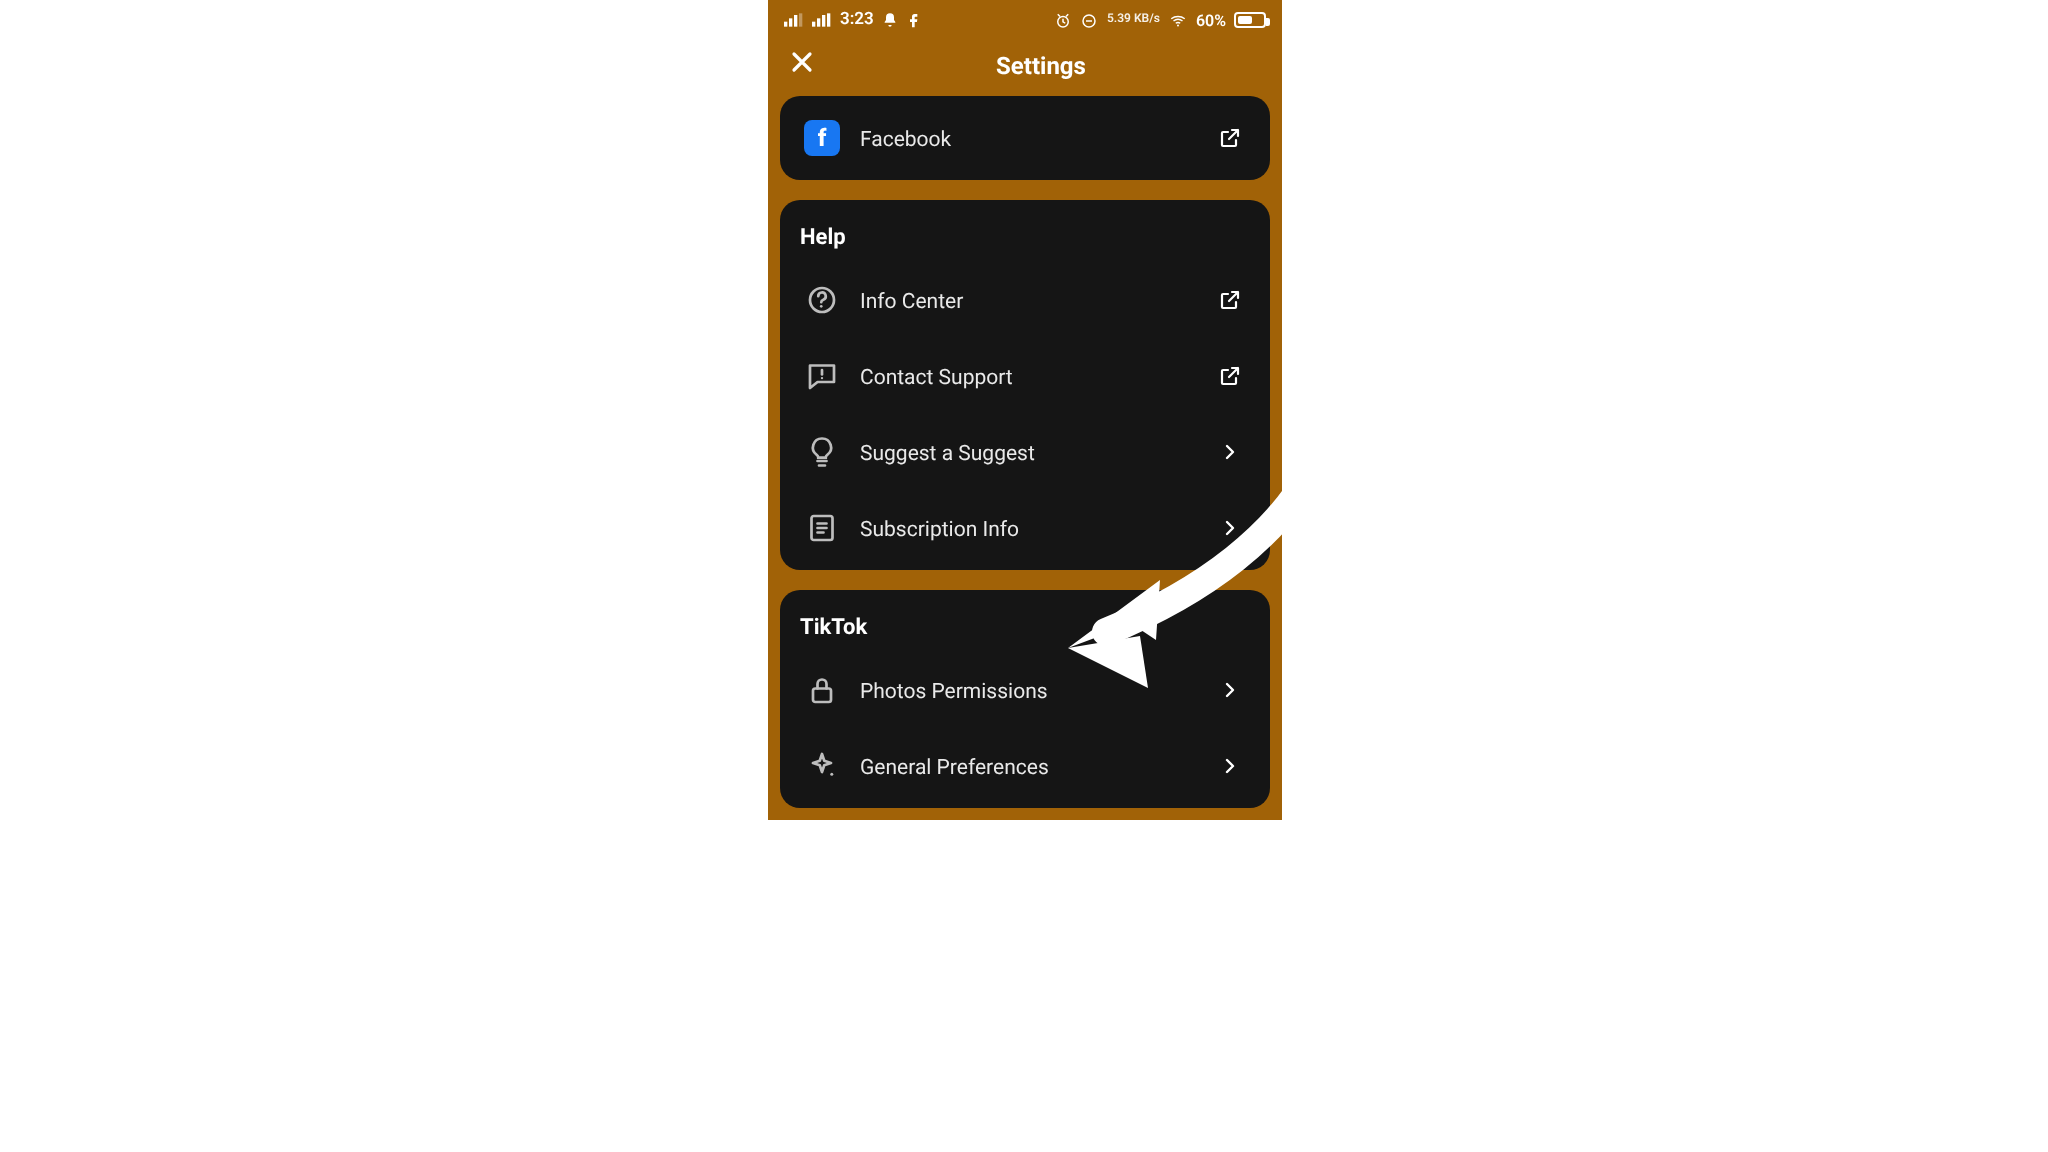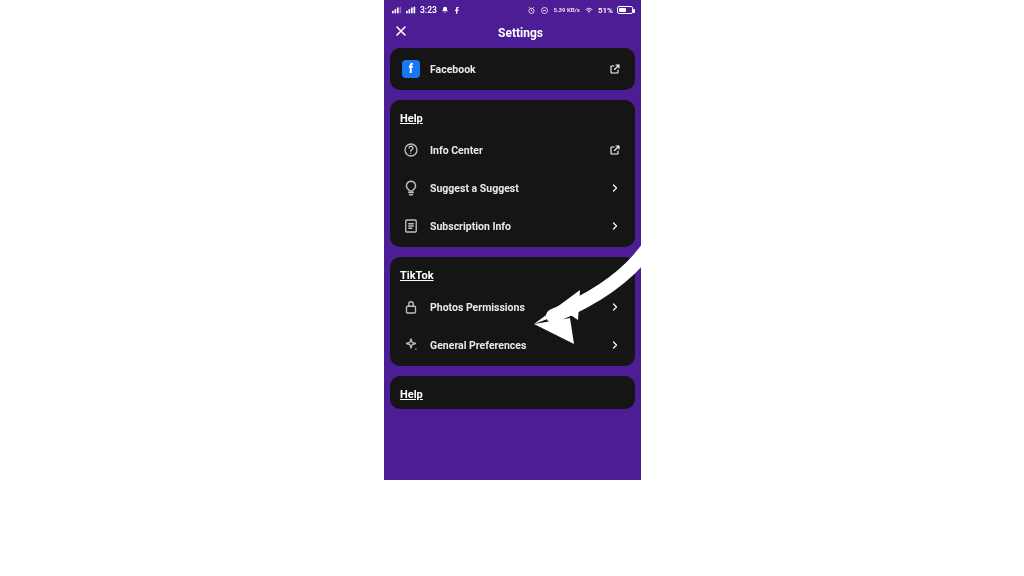--- a/index.html
+++ b/index.html
@@ -3,22 +3,22 @@
 <meta charset="utf-8">
 <style>
   * { box-sizing: border-box; margin: 0; padding: 0; }
   html, body { width: 1024px; height: 576px; background: #fff; font-family: -apple-system, BlinkMacSystemFont, "Segoe UI", Roboto, Helvetica, Arial, sans-serif; }
   .stage { position: relative; width: 1024px; height: 576px; overflow: hidden; }
   .phone {
     position: absolute;
     left: 384px;
     top: 0;
     width: 257px;
-    height: 480px;
-    background: #4c1d95;
+    height: 410px;
+    background: #a16207;
     color: #fff;
     overflow: hidden;
   }
   .statusbar {
     display: flex;
     align-items: center;
     justify-content: space-between;
     height: 18px;
     padding: 2px 8px 0 8px;
     font-size: 8px;
@@ -56,38 +56,37 @@
     background: #151515;
     border-radius: 10px;
     margin-bottom: 10px;
     padding: 2px 0;
   }
   .section-title {
     font-size: 11px;
     font-weight: 700;
     padding: 10px 10px 6px 10px;
     color: #fff;
-    text-decoration: underline;
   }
   .row {
     display: flex;
     align-items: center;
     gap: 10px;
     padding: 9px 12px;
     cursor: pointer;
     min-height: 38px;
   }
   .row + .row { border-top: 0; }
   .row .icon-slot {
     width: 18px; height: 18px;
     display: flex; align-items: center; justify-content: center;
     flex: 0 0 18px;
   }
   .row .icon-slot svg, .row .icon-slot .app-icon { width: 18px; height: 18px; }
-  .row .label { flex: 1 1 auto; font-size: 10.5px; font-weight: 700; color: #e9e9e9; }
+  .row .label { flex: 1 1 auto; font-size: 10.5px; font-weight: 400; color: #e9e9e9; }
   .row .trail {
     width: 16px; height: 16px;
     display: flex; align-items: center; justify-content: center;
     color: #e9e9e9;
     flex: 0 0 16px;
   }
   .app-icon { border-radius: 4px; display:flex; align-items:center; justify-content:center; }
   .app-icon.fb { background:#1877F2; }
   .app-icon.tt { background:#000; border:1px solid #222; }
   .app-icon span { font-weight:800; font-size:12px; color:#fff; }
@@ -162,21 +161,21 @@
               <path d="M8 12h8"></path>
             </svg>
         </span>
         <span class="sb-tiny">5.39 KB/s</span>
         <span>
           <svg viewBox="0 0 24 24" width="10" height="9" fill="none" stroke="#fff" stroke-width="2">
               <path d="M3 9a15 15 0 0 1 18 0M6 12a10 10 0 0 1 12 0M9 15a5 5 0 0 1 6 0"></path>
               <circle cx="12" cy="18" r="1.3" fill="#fff" stroke="none"></circle>
             </svg>
         </span>
-        <span>51%</span>
+        <span>60%</span>
         <span class="battery">
             <span class="fill"></span>
           </span>
       </div>
     </div>
 
     <div class="titlebar">
       <div class="close-btn">
         <span>
           <svg viewBox="0 0 24 24" width="16" height="16" stroke="#fff" stroke-width="2.4" stroke-linecap="round">
@@ -217,20 +216,35 @@
               </svg>
           </div>
           <div class="label">Info Center</div>
           <div class="trail">
             <svg viewBox="0 0 24 24" width="12" height="12" fill="none" stroke="#fff" stroke-width="2.2" stroke-linecap="round" stroke-linejoin="round">
                 <path d="M14 4h6v6M20 4l-9 9M18 14v5a1 1 0 0 1-1 1H5a1 1 0 0 1-1-1V7a1 1 0 0 1 1-1h5"></path>
               </svg>
           </div>
         </div>
 
+        <div class="row">
+          <div class="icon-slot">
+            <svg viewBox="0 0 24 24" width="16" height="16" fill="none" stroke="#bdbdbd" stroke-width="1.8" stroke-linejoin="round">
+                <path d="M4 5h16v11H9l-5 4V5z"></path>
+                <path d="M12 8v3" stroke-linecap="round"></path>
+                <circle cx="12" cy="13.4" r=".8" fill="#bdbdbd" stroke="none"></circle>
+              </svg>
+          </div>
+          <div class="label">Contact Support</div>
+          <div class="trail">
+            <svg viewBox="0 0 24 24" width="12" height="12" fill="none" stroke="#fff" stroke-width="2.2" stroke-linecap="round" stroke-linejoin="round">
+                <path d="M14 4h6v6M20 4l-9 9M18 14v5a1 1 0 0 1-1 1H5a1 1 0 0 1-1-1V7a1 1 0 0 1 1-1h5"></path>
+              </svg>
+          </div>
+        </div>
 
         <div class="row">
           <div class="icon-slot">
             <svg viewBox="0 0 24 24" width="16" height="16" fill="none" stroke="#bdbdbd" stroke-width="1.8" stroke-linecap="round">
                 <path d="M9 18h6M10 21h4M12 3a6 6 0 0 0-3.5 10.9c.6.4 1 1.1 1 1.9h5c0-.8.4-1.5 1-1.9A6 6 0 0 0 12 3z"></path>
               </svg>
           </div>
           <div class="label">Suggest a Suggest</div>
           <div class="trail">
             <svg viewBox="0 0 24 24" width="12" height="12" fill="none" stroke="#fff" stroke-width="2.4" stroke-linecap="round" stroke-linejoin="round">

